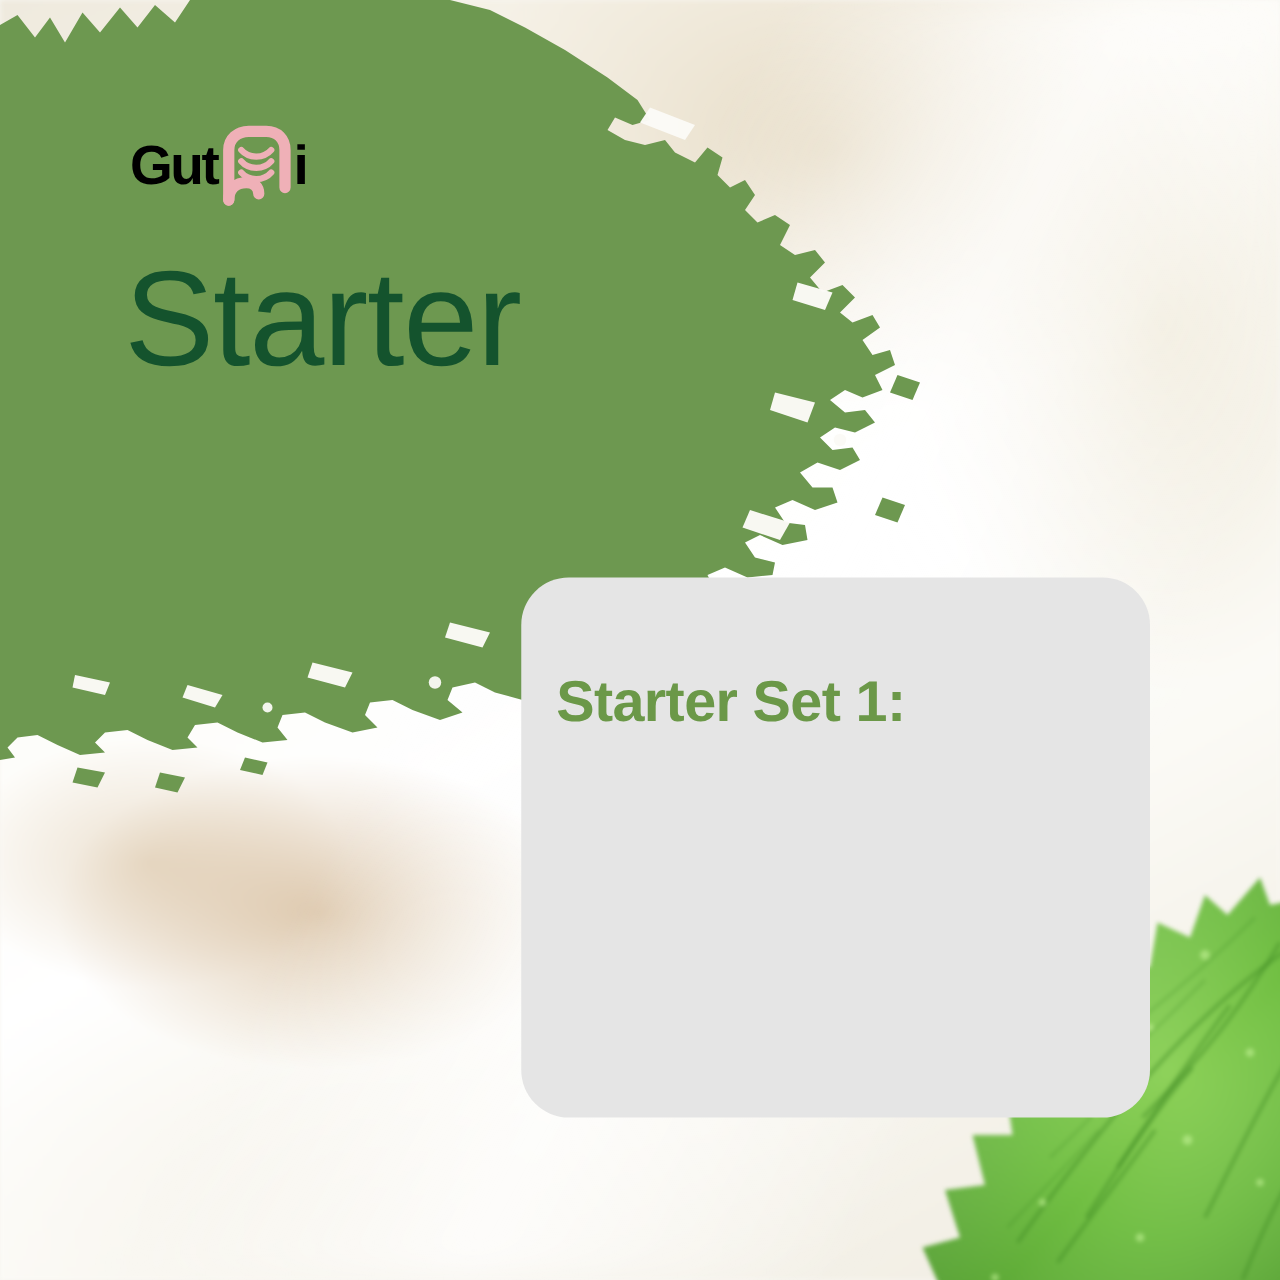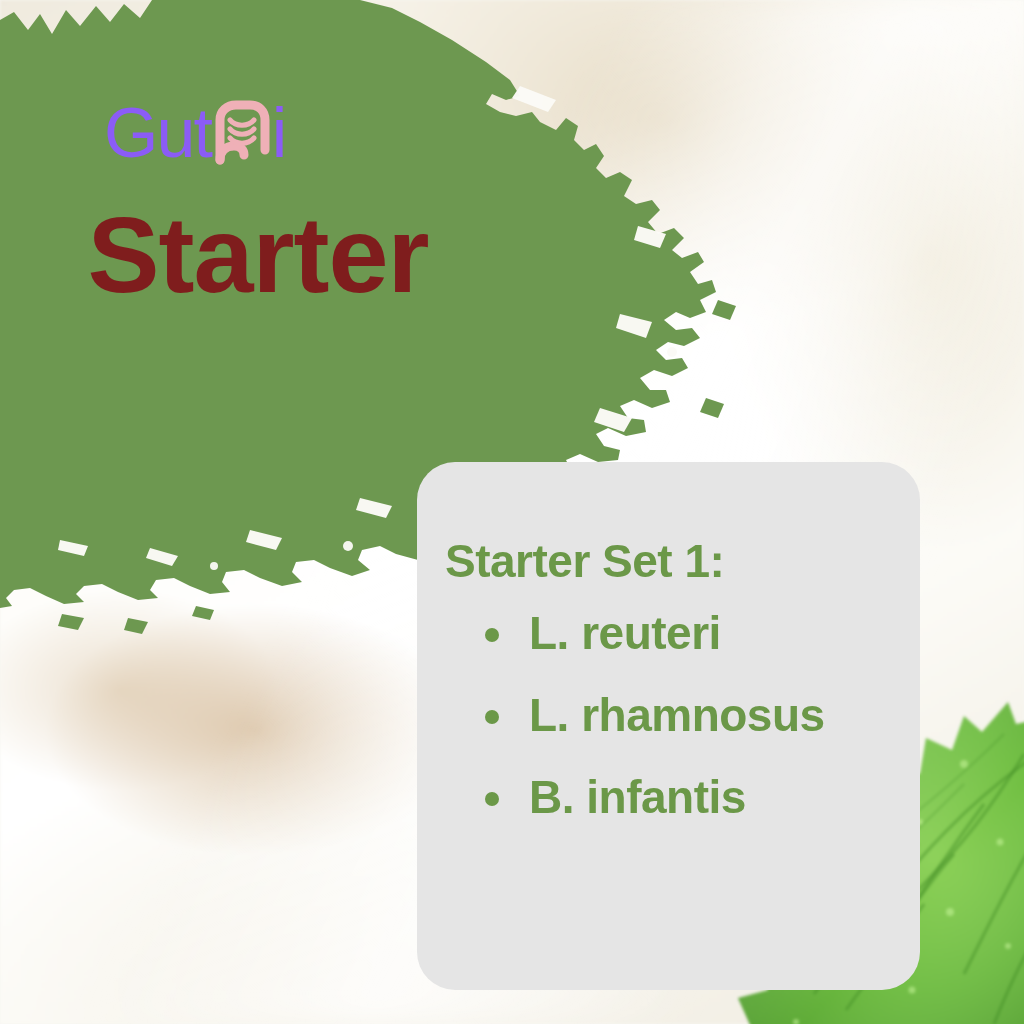--- a/index.html
+++ b/index.html
@@ -72,59 +72,59 @@
   
   .logo {
     position: absolute;
     left: 104px;
     top: 96px;
     display: flex;
     align-items: center;
     height: 74px;
   }
   .logo-text {
-    font-size: 70px;
-    font-weight: 400;
+    font-size: 44px;
+    font-weight: 700;
     letter-spacing: -2px;
-    color: #8b5cf6;
+    color: #000000;
     line-height: 1;
   }
   .logo-gut { margin-right: -2px; }
   .logo-i   { margin-left: -4px; }
   .logo-mark {
     width: 70px;
     height: 70px;
     margin: 0 -1px 0 -2px;
     display: block;
   }
 
   
   .headline {
     position: absolute;
     left: 0;
     top: 186px;
     width: 560px;
     text-align: center;
-    color: #7f1d1d;
+    color: #14532d;
     font-size: 108px;
-    font-weight: 700;
+    font-weight: 400;
     line-height: 1.28;
     letter-spacing: -1px;
   }
   .headline .line { display: block; }
   .headline .line-1 { text-indent: -44px; }
   .headline .line-2 { text-indent: -8px; }
 
   
   .card {
     position: absolute;
     left: 417px;
     top: 462px;
     width: 503px;
-    height: 528px;
+    height: 432px;
     background: #e5e5e5;
     border-radius: 38px;
     box-sizing: border-box;
     padding: 76px 0 0 28px;
   }
   .card-title {
     color: #6b9848;
     font-size: 46px;
     font-weight: 700;
     letter-spacing: -0.5px;
@@ -296,29 +296,15 @@
     </span>
     <span class="logo-text logo-i">i</span>
   </div>
 
   <div class="headline">
     <span class="line line-1">Starter</span>
   </div>
 
   <div class="card">
     <h2 class="card-title">Starter Set 1:</h2>
-    <ul class="card-list">
-      <li>
-        <span class="bullet"></span>
-        <span>L. reuteri</span>
-      </li>
-      <li>
-        <span class="bullet"></span>
-        <span>L. rhamnosus</span>
-      </li>
-      <li>
-        <span class="bullet"></span>
-        <span>B. infantis</span>
-      </li>
-    </ul>
   </div>
 
 </div>
 
 </body></html>

